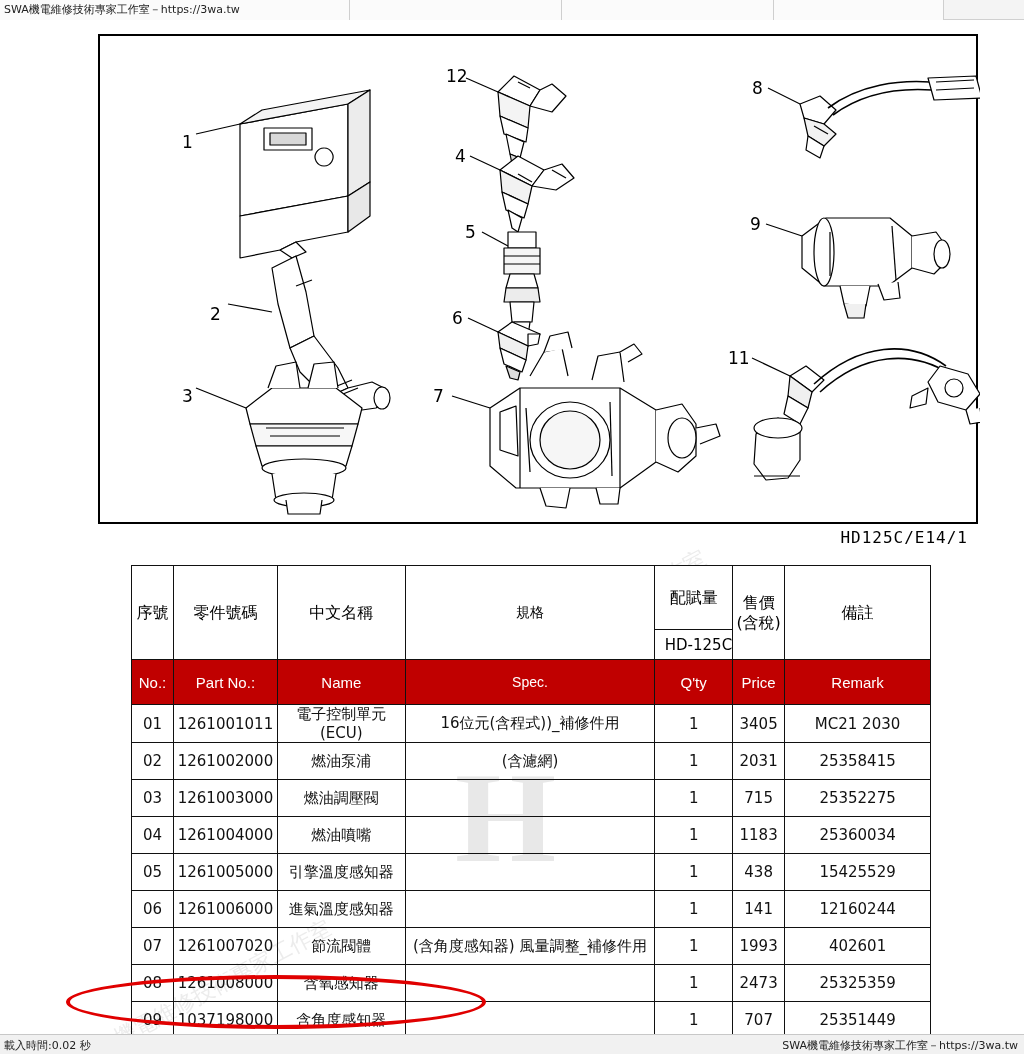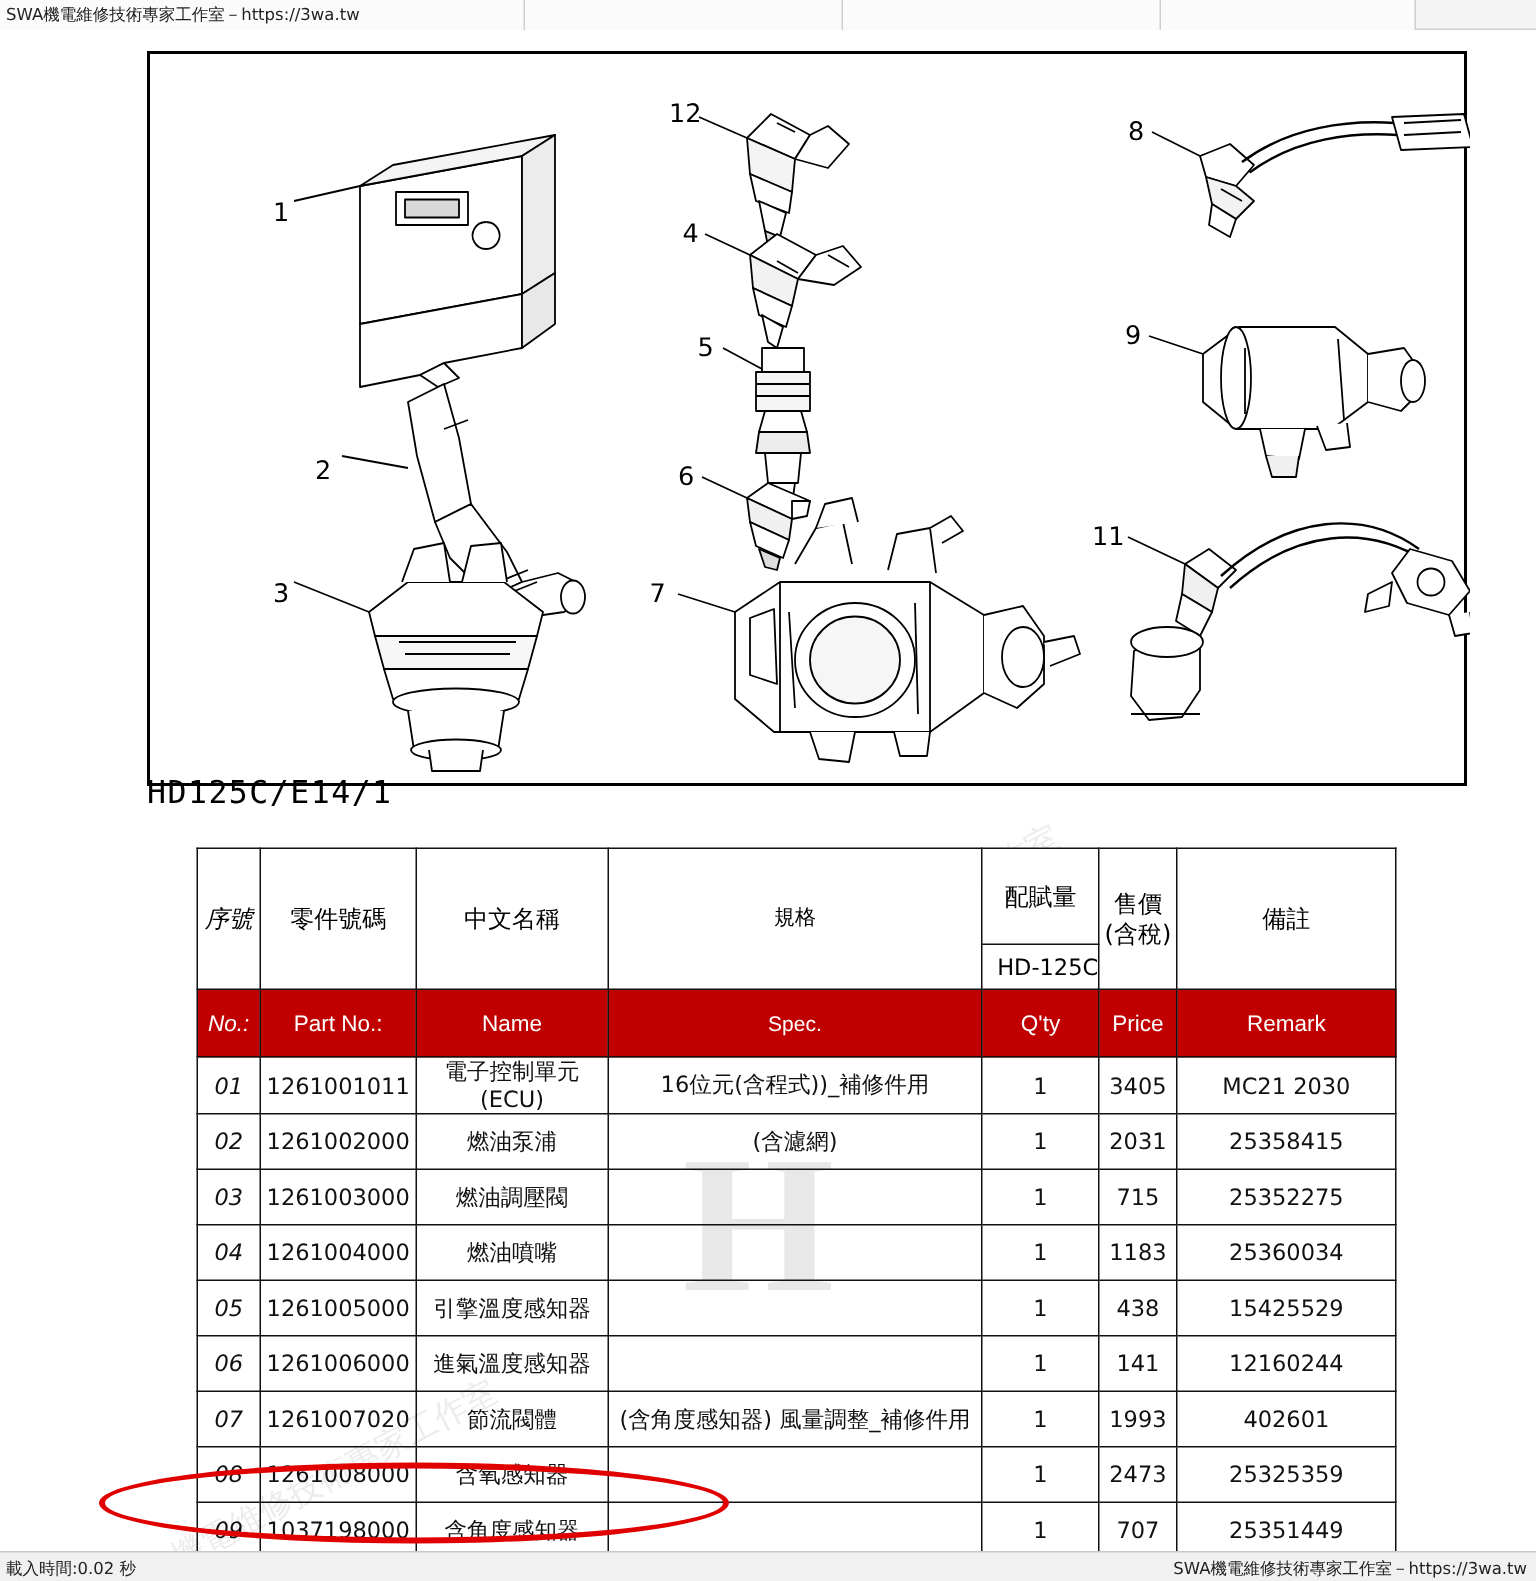--- a/index.html
+++ b/index.html
@@ -47,25 +47,26 @@
   
   .illus {
     position: absolute;
     left: 98px; top: 14px;
     width: 880px; height: 490px;
     background: #ffffff;
     border: 2px solid #000;
   }
   .illus-caption {
     position: absolute;
-    left: 98px; top: 496px;
+    left: 98px; top: 508px;
     width: 880px;
+    text-align: right;
     padding-right: 10px;
     font-family: "DejaVu Sans Mono", monospace;
-    font-size: 21px;
+    font-size: 16px;
     letter-spacing: 1px;
     color: #000;
   }
 
   .wm-illus {
     position: absolute;
     left: 460px; top: 205px;
     font-family: "Liberation Serif", serif;
     font-size: 115px;
     color: #e2e2e2;
@@ -133,21 +134,21 @@
   }
   tbody.rows td {
     height: 37px;
     font-size: 15px;
     text-align: center;
     vertical-align: middle;
     color: #111;
     font-family: "DejaVu Sans", sans-serif;
     background: transparent;
   }
-  td.c-no   { width: 42px; font-style: italic; }
+  td.c-no   { width: 42px; }
   td.c-part { width: 104px; }
   td.c-name { width: 128px; }
   td.c-spec { width: 250px; font-size: 14px; }
   td.c-qty  { width: 78px; }
   td.c-price{ width: 52px; }
   td.c-rem  { width: 146px; }
 
   .wm-table {
     position: absolute;
     left: 455px; top: 722px;

